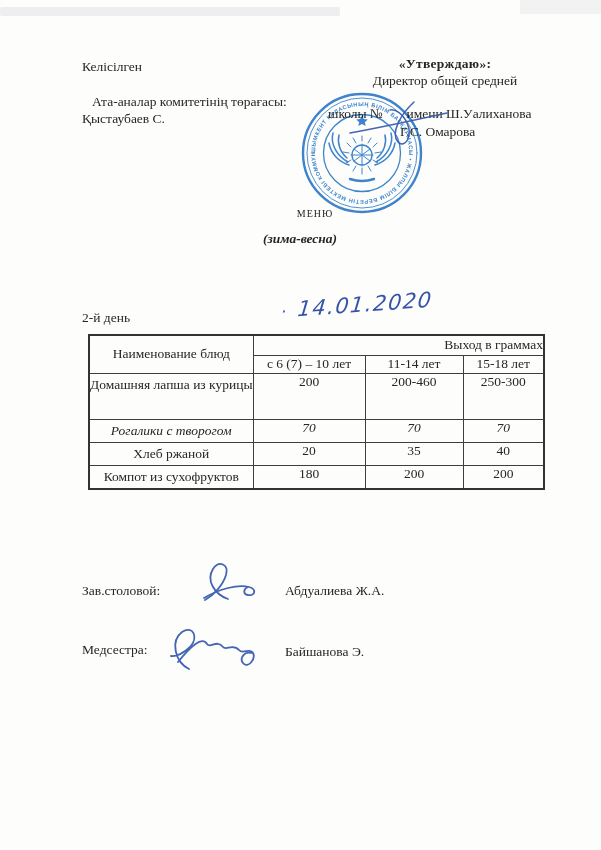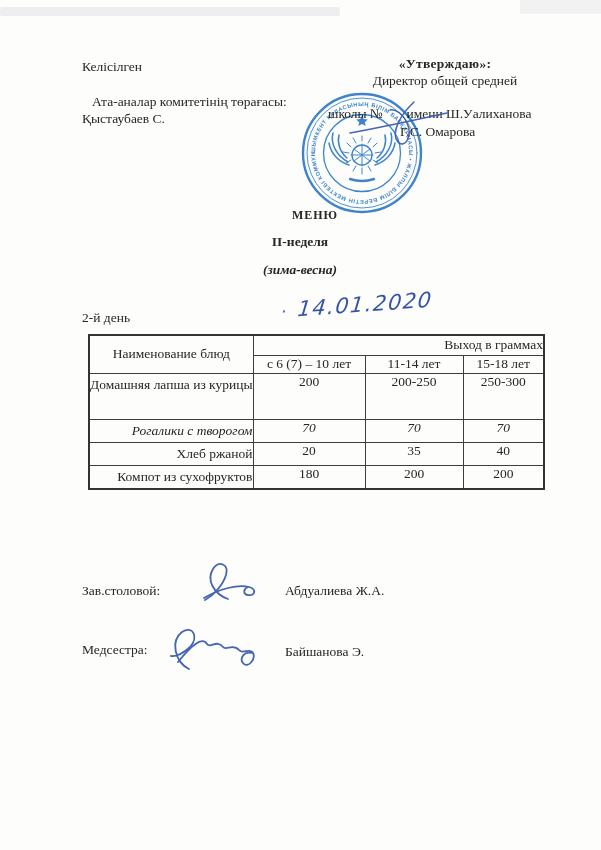--- a/index.html
+++ b/index.html
@@ -15,21 +15,21 @@
   .bold{font-weight:bold;}
   .pre{white-space:pre;}
   .agree{left:82px;top:58px;line-height:17px;}
   .agree .l2{margin-top:18px;padding-left:10px;}
   .approve{left:340px;top:55px;width:210px;text-align:center;line-height:17px;}
   .approve .l1{letter-spacing:.3px;}
   .approve .l3{margin-top:16px;width:240px;margin-left:-12px;text-align:left;}
   .approve .l4{margin-top:1px;padding-left:60px;text-align:left;}
   .stamp{left:300px;top:91px;width:124px;height:124px;mix-blend-mode:multiply;opacity:.92;}
   .title-block{left:150px;top:208px;width:300px;text-align:center;}
-  .title-block .t1{font-weight:bold;font-size:12px;letter-spacing:1px;transform:translateX(15px);}
+  .title-block .t1{font-weight:normal;font-size:10px;letter-spacing:1px;transform:translateX(15px);}
   .title-block .t2{font-weight:bold;margin-top:11px;}
   .title-block .t3{font-weight:bold;margin-top:12px;font-style:italic;}
   .day-label{left:82px;top:310px;}
   .hand-date{
     left:281px;top:293px;display:flex;align-items:flex-start;gap:10px;
     color:#3553a8;font-family:"DejaVu Sans",sans-serif;font-style:italic;
     font-size:21px;letter-spacing:1.5px;transform:rotate(-4deg) skewX(-10deg);
   }
   .hand-date .mark{font-size:16px;padding-top:4px;}
   table.menu{
@@ -39,21 +39,21 @@
   }
   table.menu td,table.menu th{
     border:1.5px solid #3e3e3e;font-size:13.5px;font-weight:normal;
     padding:0;margin:0;overflow:hidden;
   }
   tr.hr1{height:20px;} tr.hr2{height:18px;}
   tr.br1{height:46px;} tr.br2{height:23px;font-style:italic;} tr.br3{height:21px;} tr.br4{height:20px;}
   th.name-h{font-weight:bold;text-align:center;vertical-align:middle;}
   th.group-h{font-weight:bold;text-align:right;vertical-align:middle;}
   th.age-h{font-weight:bold;text-align:center;vertical-align:middle;font-size:13px;}
-  td.dish{text-align:right;vertical-align:top;padding:2px 6px 0 6px;line-height:22px;}
+  td.dish{text-align:center;vertical-align:top;padding:2px 6px 0 6px;line-height:22px;}
   td.val{text-align:center;vertical-align:top;padding-top:2px;}
   .signrow-role1{left:82px;top:583px;}
   .signrow-name1{left:285px;top:583px;}
   .signrow-role2{left:82px;top:642px;}
   .signrow-name2{left:285px;top:644px;}
   .ink-overlay{left:0;top:0;width:601px;height:850px;pointer-events:none;}
 </style>
 </head>
 <body>
 
@@ -117,21 +117,20 @@
       <path d="M 50,88 Q 62,92 74,88" stroke-width="2.4"></path>
     </g>
     <path d="M62,24.5 l1.8,3.6 4,0.4 -3,2.7 0.9,3.9 -3.7,-2 -3.7,2 0.9,-3.9 -3,-2.7 4,-0.4 z" fill="#2e7bca"></path>
     <text font-size="5.6" fill="#2e7bca" letter-spacing="0.6" font-family="Liberation Sans, sans-serif" font-weight="bold">
       <textPath href="#ring">ШЫМКЕНТ ҚАЛАСЫНЫҢ БІЛІМ БАСҚАРМАСЫ • ЖАЛПЫ БІЛІМ БЕРЕТІН МЕКТЕБІ КОММУНАЛДЫҚ МЕМЛЕКЕТТІК МЕКЕМЕСІ •</textPath>
     </text>
   </svg>
 
   <div class="abs title-block">
     <div class="t1">МЕНЮ</div>
-    <div class="t2">II-неделя</div>
     <div class="t3">(зима-весна)</div>
   </div>
 
   <div class="abs day-label">2-й день</div>
   <div class="abs hand-date">
     <span class="mark">·</span>
     <span>14.01.2020</span>
   </div>
 
   <table class="menu">
@@ -147,21 +146,21 @@
       <th class="group-h" colspan="3">Выход в граммах</th>
     </tr>
     <tr class="hr2">
       <th class="age-h">с 6 (7) – 10 лет</th>
       <th class="age-h">11-14 лет</th>
       <th class="age-h">15-18 лет</th>
     </tr>
     <tr class="br1">
       <td class="dish">Домашняя лапша из курицы</td>
       <td class="val">200</td>
-      <td class="val">200-250</td>
+      <td class="val">200-460</td>
       <td class="val">250-300</td>
     </tr>
     <tr class="br2">
       <td class="dish">Рогалики с творогом</td>
       <td class="val">70</td>
       <td class="val">70</td>
       <td class="val">70</td>
     </tr>
     <tr class="br3">
       <td class="dish">Хлеб ржаной</td>

